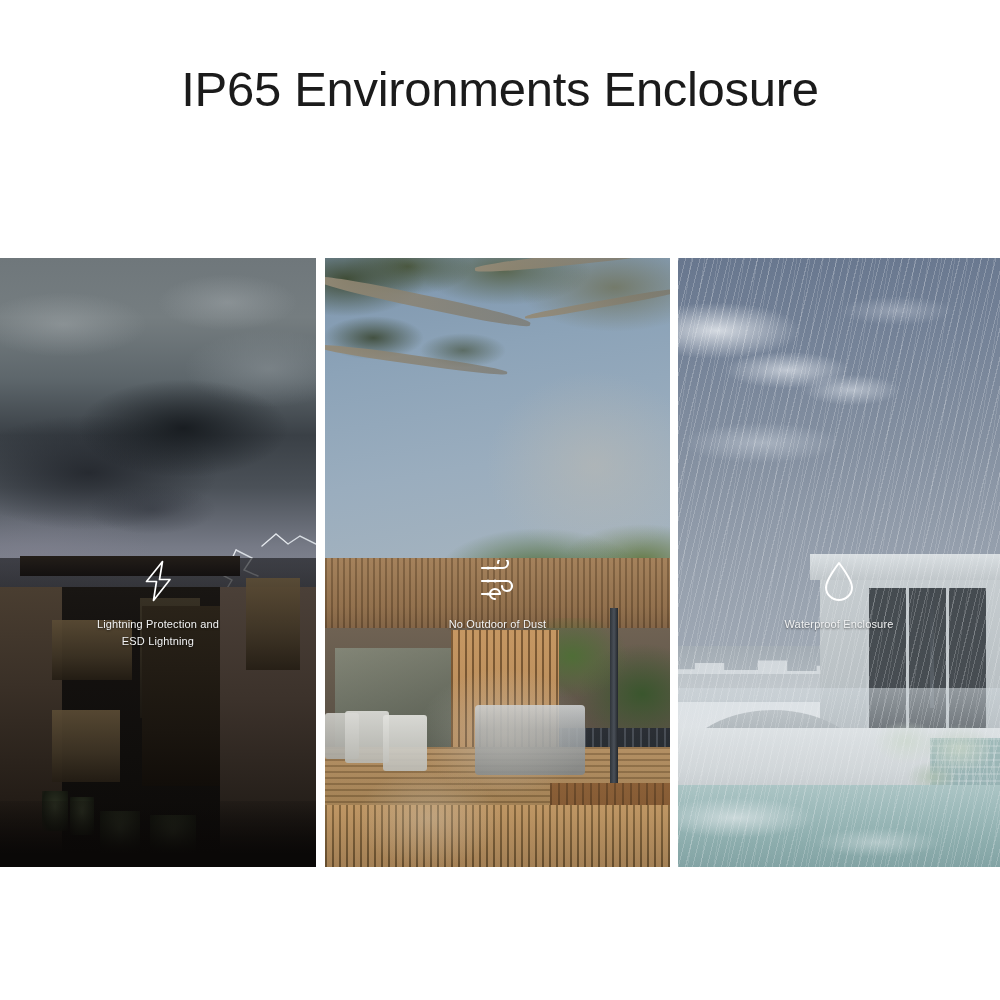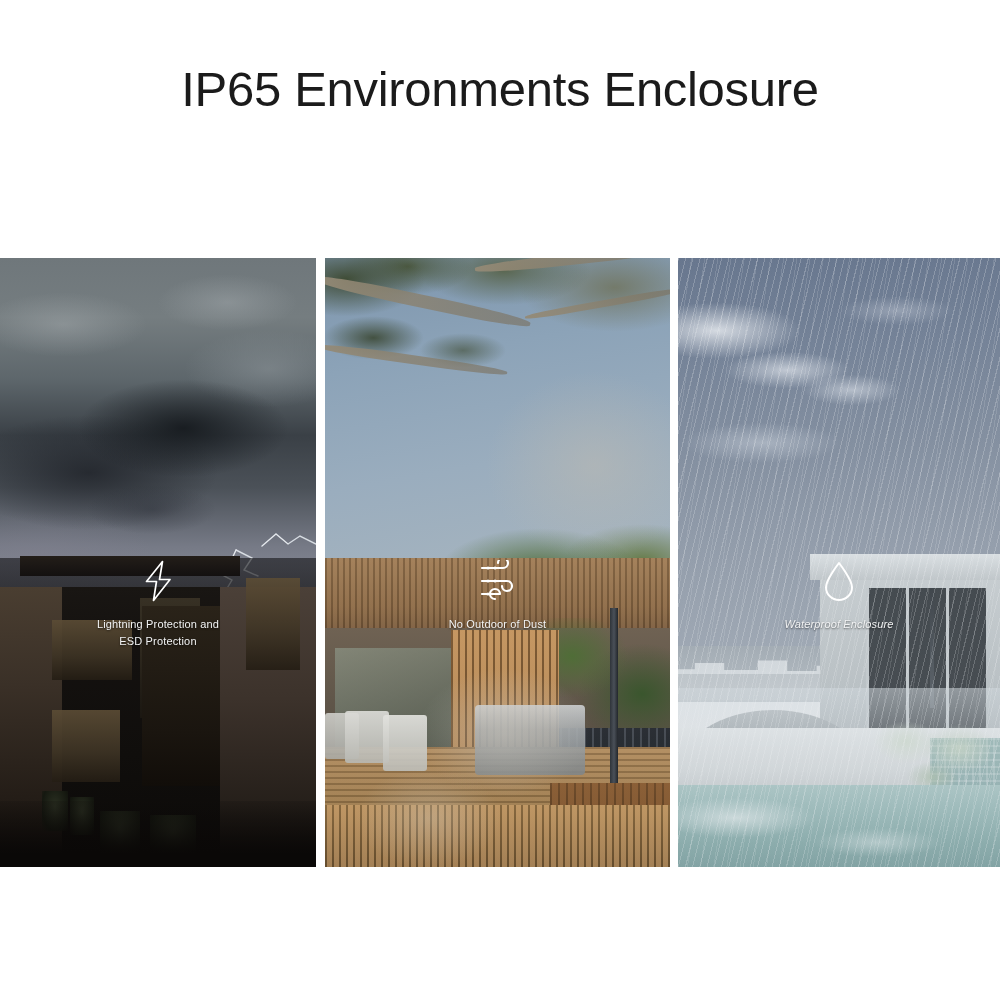--- a/index.html
+++ b/index.html
@@ -54,21 +54,21 @@
   .panel {
     position: relative;
     height: 609px;
     overflow: hidden;
     flex: 0 0 auto;
   }
   .panel.p1 { width: 316px; }
   .gap     { width: 9px; background:#ffffff; flex:0 0 auto; height:609px; }
   .panel.p2 { width: 345px; }
   .gap2    { width: 8px; background:#ffffff; flex:0 0 auto; height:609px; }
-  .panel.p3 { width: 322px; font-style: italic; }
+  .panel.p3 { width: 322px; }
 
   .scene { position:absolute; inset:0; }
   .layer { position:absolute; }
 
   
   .p1 .sky {
     left:0; right:0; top:0; height:370px;
     background:
       radial-gradient(ellipse 150px 70px at 58% 46%, rgba(18,22,26,.85) 0%, rgba(18,22,26,0) 70%),
       radial-gradient(ellipse 180px 80px at 28% 58%, rgba(25,28,34,.7) 0%, rgba(25,28,34,0) 72%),
@@ -413,21 +413,21 @@
       </div>
 
       <div class="overlay">
         <div class="icon-wrap">
           <svg width="34" height="42" viewBox="0 0 34 42" fill="none" stroke="#ffffff" stroke-width="1.7" stroke-linejoin="round" stroke-linecap="round">
             <path d="M21.5 1.5 L5.5 21.5 L15.5 21.5 L12.5 40.5 L29 19.5 L18.5 19.5 Z"></path>
           </svg>
         </div>
         <div class="caption">
           <span class="cline">Lightning Protection and</span>
-          <span class="cline">ESD Protection</span>
+          <span class="cline">ESD Lightning</span>
         </div>
       </div>
     </div>
 
     <div class="gap"></div>
 
     <div class="panel p2">
       <div class="scene">
         <div class="layer sky"></div>
         <div class="layer canopy"></div>

